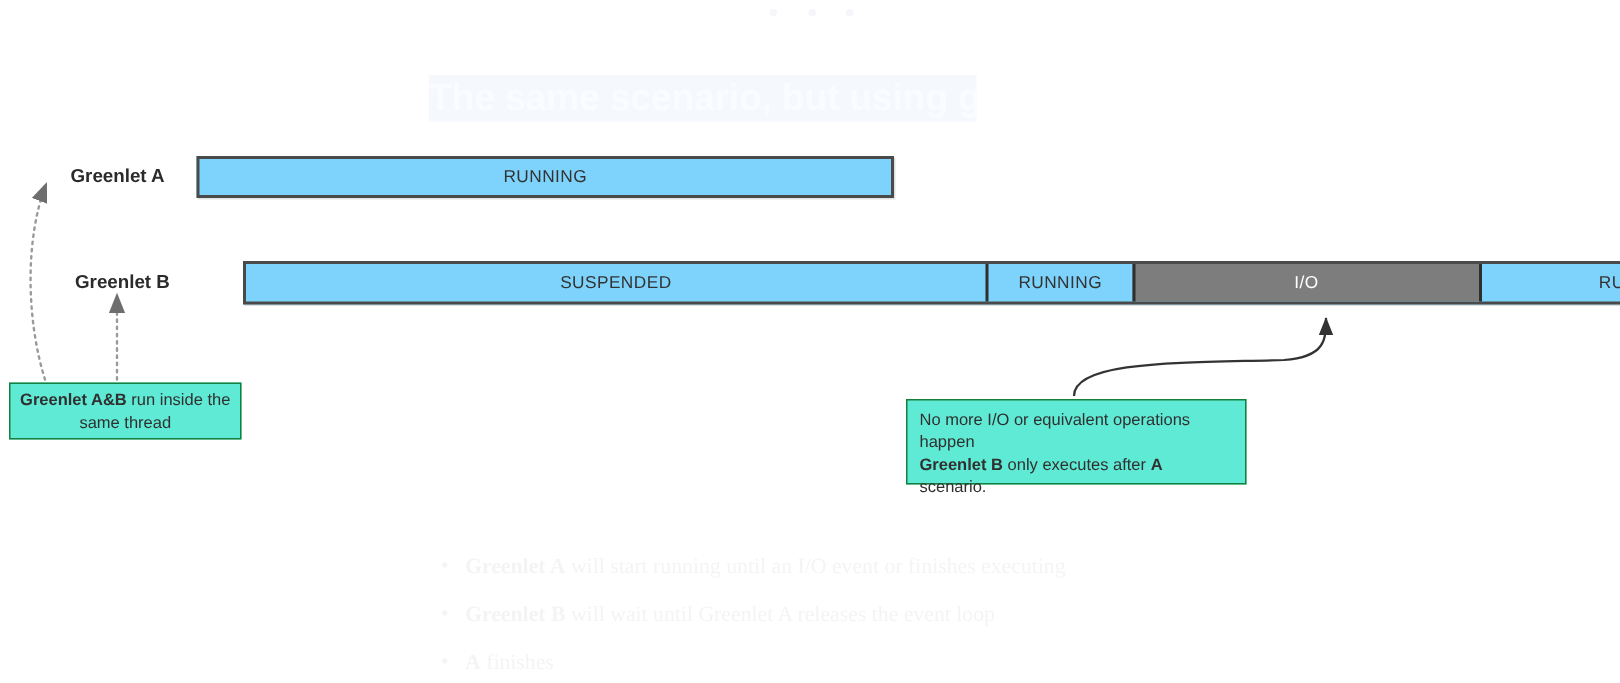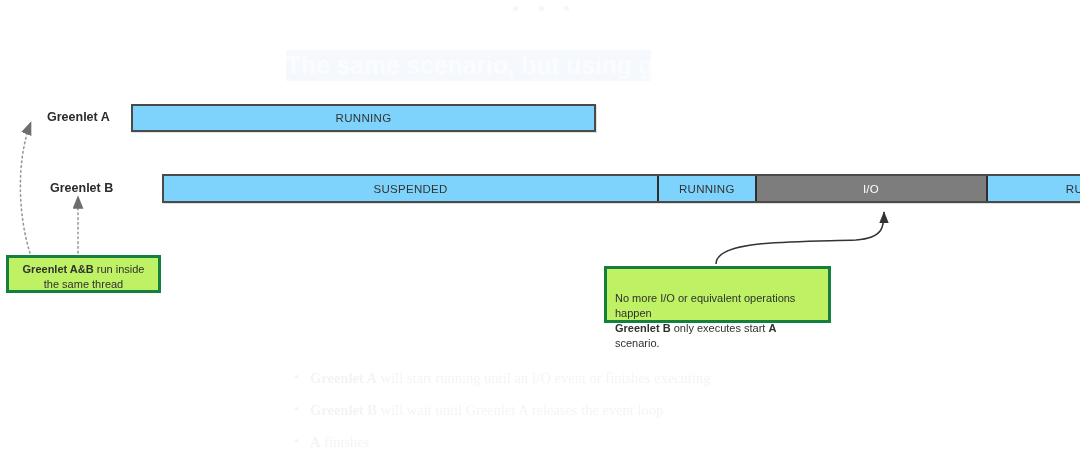--- a/index.html
+++ b/index.html
@@ -99,41 +99,41 @@
     left: 162px;
     top: 174px;
     width: 1040px;
     height: 29px;
   }
 
   
   .callout {
     position: absolute;
     box-sizing: border-box;
-    background: #bef264;
-    border: 3px solid #15803d;
+    background: #5eead4;
+    border: 1px solid #15803d;
     font-size: 11px;
     line-height: 15px;
     color: #303030;
   }
   #callout-thread {
     left: 6px;
     top: 255px;
     width: 155px;
     height: 38px;
     text-align: center;
     padding: 4px 6px;
   }
   #callout-io {
     left: 604px;
     top: 266px;
     width: 227px;
     height: 57px;
     text-align: left;
-    padding: 22px 8px;
+    padding: 6px 8px;
   }
   .callout b { font-weight: bold; }
 
   
   #bullet-list {
     position: absolute;
     left: 292px;
     top: 362px;
     width: 520px;
     margin: 0;
@@ -193,21 +193,21 @@
   <div class="seg io" style="width:22.3%">I/O</div>
   <div class="seg" style="width:20.7%">RUNNING</div>
 </div>
 
 <div class="callout" id="callout-thread">
   <b>Greenlet A&amp;B</b><span> run inside the same thread</span>
 </div>
 
 <div class="callout" id="callout-io">
   <div><span>No more I/O or equivalent operations happen</span></div>
-  <div><b>Greenlet B</b><span> only executes start </span><b>A</b><span> scenario.</span></div>
+  <div><b>Greenlet B</b><span> only executes after </span><b>A</b><span> scenario.</span></div>
 </div>
 
 <ul id="bullet-list">
   <li><b>Greenlet A</b><span> will start running until an I/O event or finishes executing</span></li>
   <li><b>Greenlet B</b><span> will wait until Greenlet A releases the event loop</span></li>
   <li><b>A</b><span> finishes</span></li>
 </ul>
 
 <svg id="annotations" viewBox="0 0 1080 455">
   <defs>

